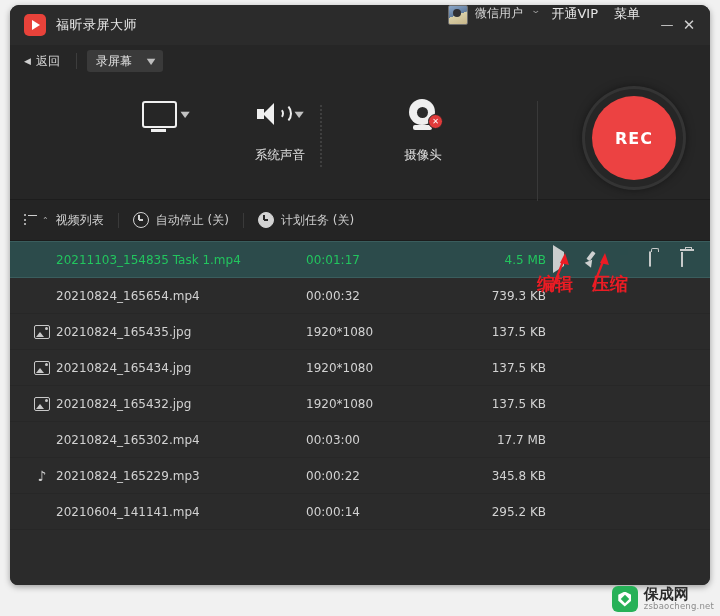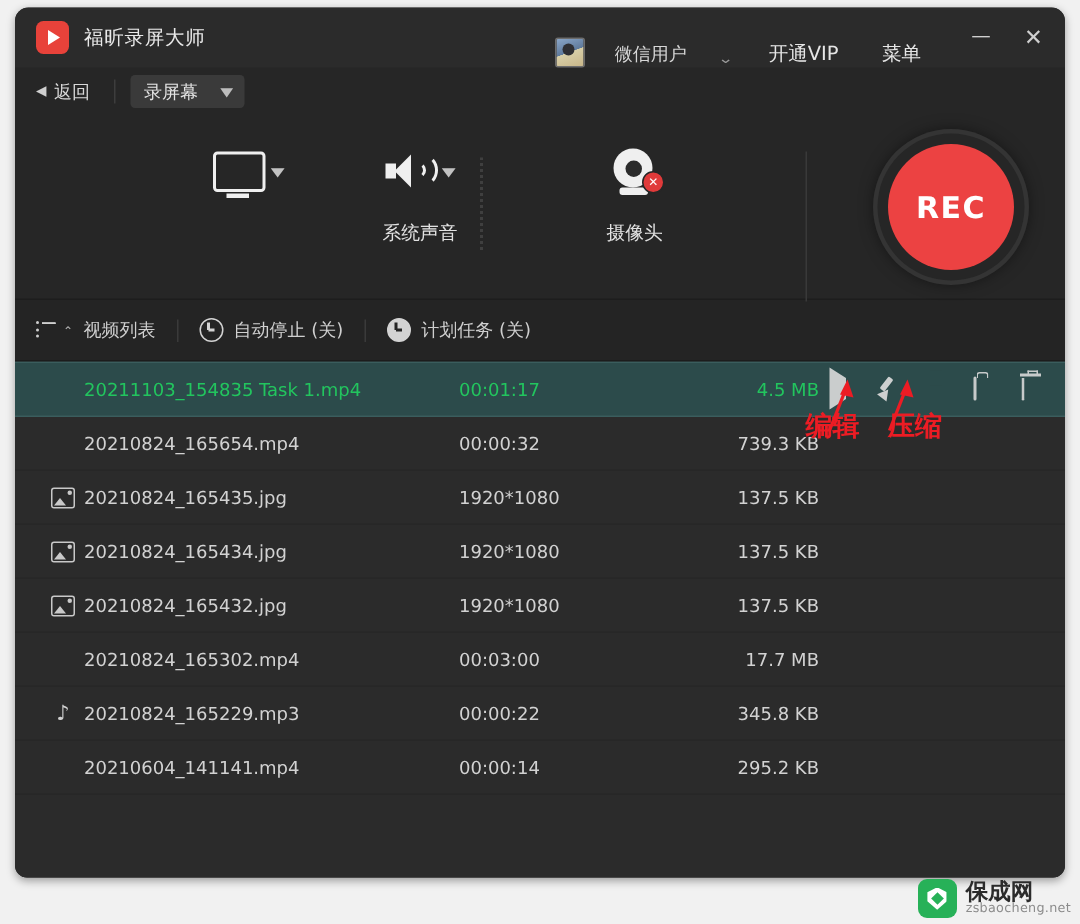--- a/index.html
+++ b/index.html
@@ -42,21 +42,21 @@
     margin-left: 2px;
   }
   .app-title {
     color: #e9e9e9;
     font-size: 13px;
     margin-left: 10px;
     letter-spacing: .5px;
   }
   .tb-right {
     position: absolute; right: 0; top: 0; height: 40px;
-    display: flex; align-items: flex-end; gap: 13px;
+    display: flex; align-items: flex-start; gap: 0;
     padding-right: 10px;
   }
   .avatar {
     width: 18px; height: 18px;
     border-radius: 2px;
     background: linear-gradient(160deg,#8aa6c8 0%,#5f7a9c 48%,#d8cfa8 49%,#c9b78a 100%);
     border: 1px solid #6d6d6d;
     flex: none;
     position: relative;
   }
@@ -218,21 +218,21 @@
     border-radius: 50%;
     background: #262626;
     box-shadow: 0 0 0 3px #343434, 0 0 10px 2px rgba(0,0,0,0.5);
     display: flex; align-items: center; justify-content: center;
   }
   .rec-btn {
     width: 84px; height: 84px;
     border-radius: 50%;
     background: #ec4242;
     display: flex; align-items: center; justify-content: center;
-    color: #fff; font-size: 20px; font-weight: bold;
+    color: #fff; font-size: 16px; font-weight: bold;
     letter-spacing: 1px;
   }
 
   
   .tabs {
     height: 40px;
     background: #242424;
     display: flex; align-items: center;
     padding-left: 14px;
     border-bottom: 1px solid #1c1c1c;

